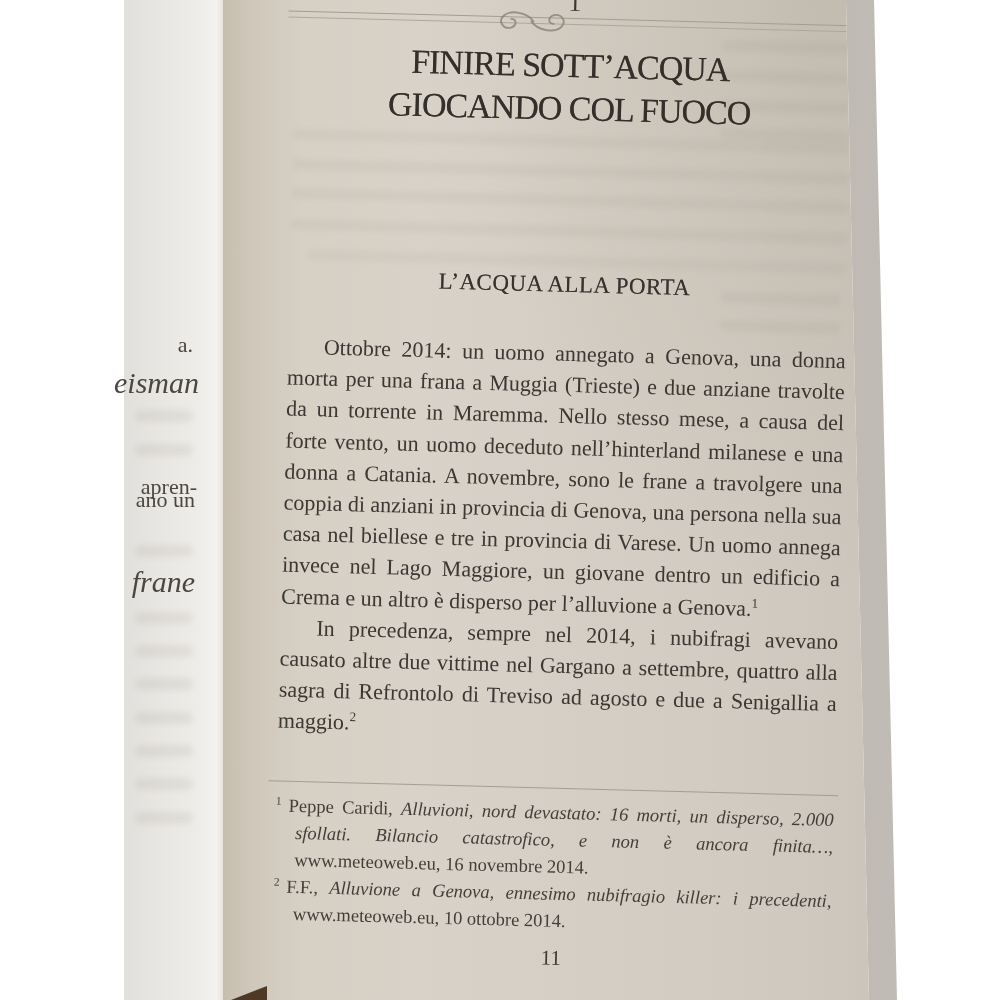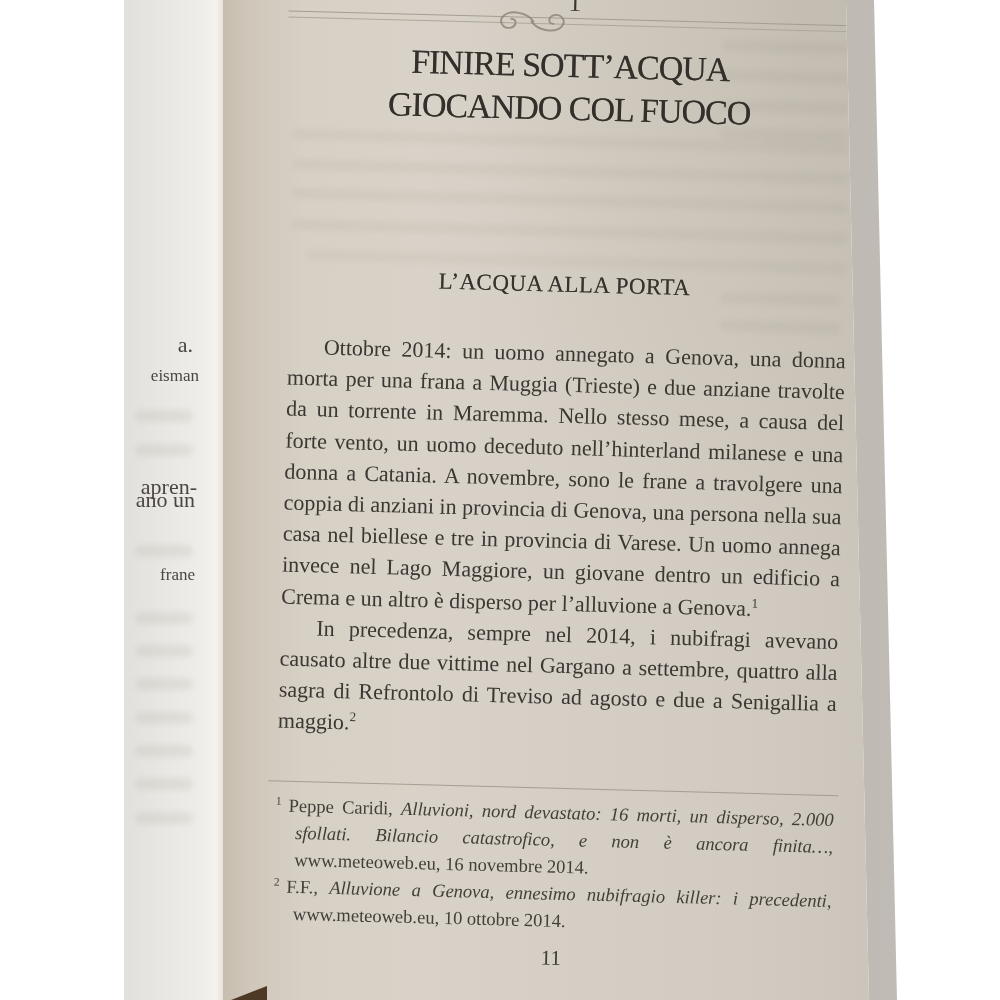--- a/index.html
+++ b/index.html
@@ -3,21 +3,21 @@
 <meta charset="utf-8">
 <style>
   html,body{margin:0;padding:0;background:#ffffff;}
   .photo{position:relative;width:1000px;height:1000px;background:#ffffff;overflow:hidden;
          font-family:"Liberation Serif","DejaVu Serif",serif;}
 
   
   .left-page{position:absolute;left:124px;top:0;width:99px;height:1000px;
     background:linear-gradient(90deg,#e2e0dc 0%,#e9e7e3 40%,#efede9 78%,#f4f2ee 93%,#e7e3dc 100%);}
   .lp-frag{position:absolute;right:26px;font-size:22px;color:#4b463f;filter:blur(.4px);white-space:nowrap;}
-  .lp-frag.it{font-size:17px;}
+  .lp-frag.it{font-style:italic;font-size:30px;}
   .lp-blob{position:absolute;right:30px;width:58px;height:12px;background:#a19c92;
     opacity:.17;filter:blur(3px);border-radius:6px;}
 
   
   .right-page{position:absolute;left:223px;top:0;width:662px;height:1000px;
     clip-path:polygon(0 0,623px 0,646px 1000px,0 1000px);
     background:
       radial-gradient(ellipse at 88% 0%,rgba(140,130,112,.16),rgba(0,0,0,0) 42%),
       linear-gradient(90deg,#c6bdae 0%,#cfc7b9 4%,#d6d0c5 12%,#d8d2c8 30%,#d4cec4 55%,#d1cbc1 78%,#cdc7bd 92%,#cac4ba 100%);}
   .edge-strip{position:absolute;left:223px;top:0;width:680px;height:1000px;

